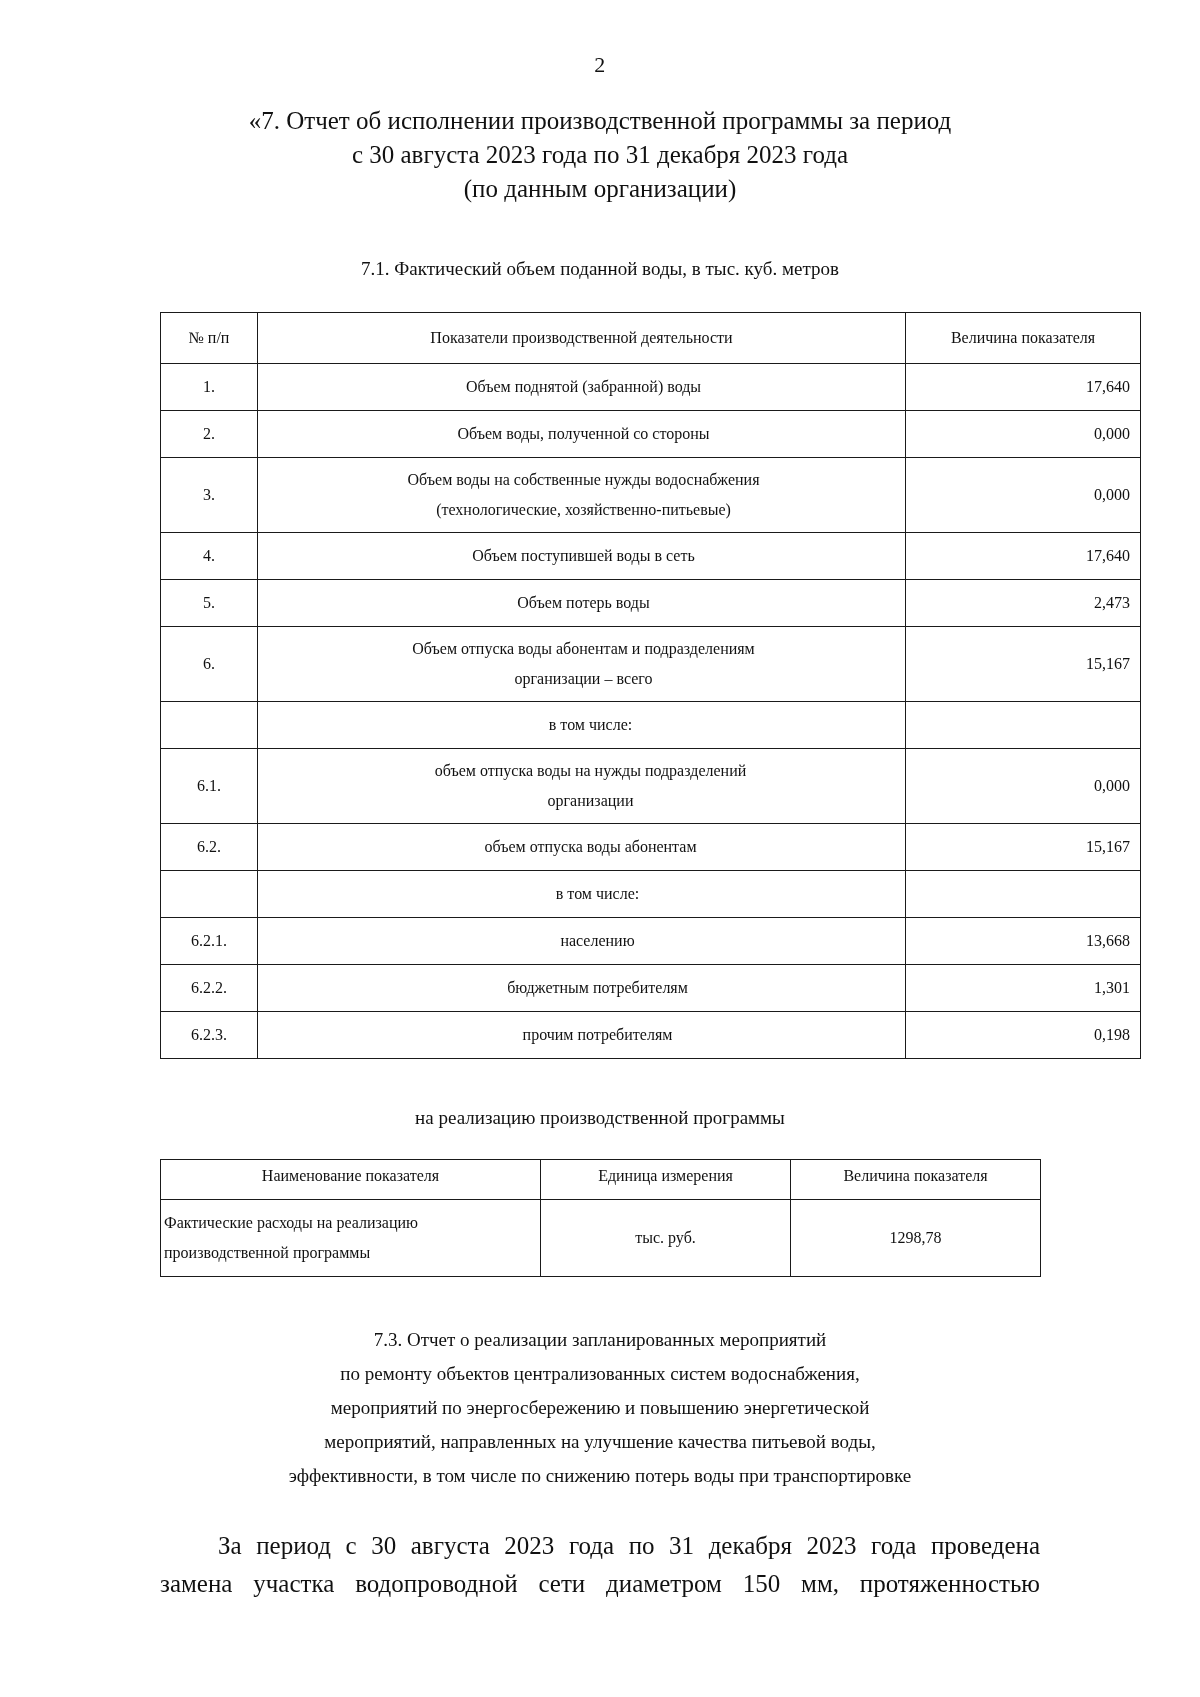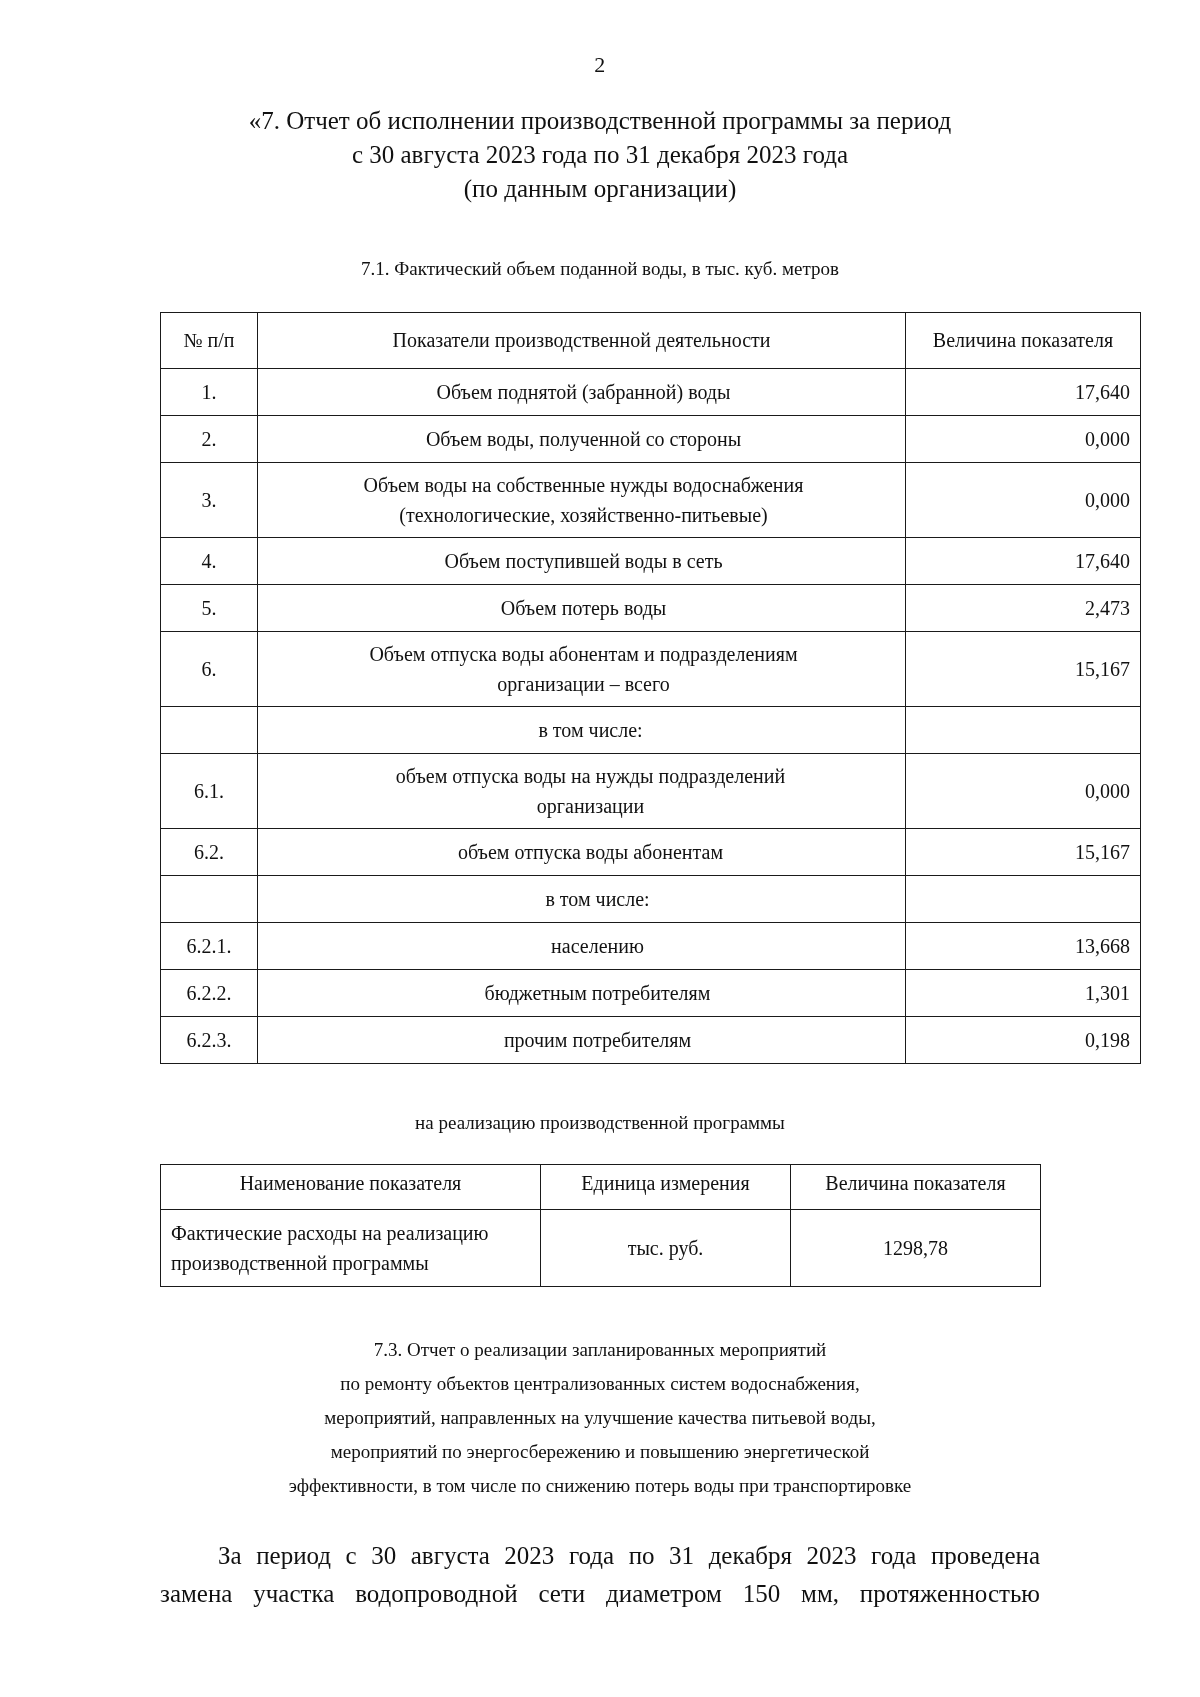--- a/index.html
+++ b/index.html
@@ -42,21 +42,21 @@
     font-size: 19px;
     line-height: 34px;
   }
   .section-title.s71 { margin-top: 46px; }
   .section-title.s72 { margin-top: 42px; }
   .section-title.s73 { margin-top: 46px; }
 
   table.doc-table {
     border-collapse: collapse;
     table-layout: fixed;
-    font-size: 20px;
+    font-size: 16px;
     color: #111111;
   }
   table.doc-table td,
   table.doc-table th {
     border: 1.6px solid #1a1a1a;
     padding: 7px 10px;
     vertical-align: middle;
     font-weight: normal;
   }
 
@@ -102,21 +102,21 @@
   #table-7-2 { width: 880px; }
   #table-7-2 col.c-name { width: 380px; }
   #table-7-2 col.c-unit { width: 250px; }
   #table-7-2 col.c-val  { width: 250px; }
   #table-7-2 thead td {
     text-align: center;
     padding-bottom: 14px;
   }
   #table-7-2 td.name {
     text-align: left;
-    padding-left: 10px;
+    padding-left: 3px;
     line-height: 30px;
   }
   #table-7-2 td.unit,
   #table-7-2 td.val {
     text-align: center;
   }
   #table-7-2 tr.body td { height: 62px; }
 
   .para {
     margin: 34px auto 0 auto;
@@ -274,22 +274,22 @@
           <td class="unit">тыс. руб.</td>
           <td class="val">1298,78</td>
         </tr>
       </tbody>
     </table>
   </div>
 
   <div class="section-title s73">
     <div>7.3. Отчет о реализации запланированных мероприятий</div>
     <div>по ремонту объектов централизованных систем водоснабжения,</div>
+    <div>мероприятий по энергосбережению и повышению энергетической</div>
     <div>мероприятий, направленных на улучшение качества питьевой воды,</div>
-    <div>мероприятий по энергосбережению и повышению энергетической</div>
     <div>эффективности, в том числе по снижению потерь воды при транспортировке</div>
   </div>
 
   <div class="para">
     <span class="l1">За период с 30 августа 2023 года по 31 декабря 2023 года проведена</span>
     <span class="l2">замена участка водопроводной сети диаметром 150 мм, протяженностью</span>
   </div>
 
 </div>
 

